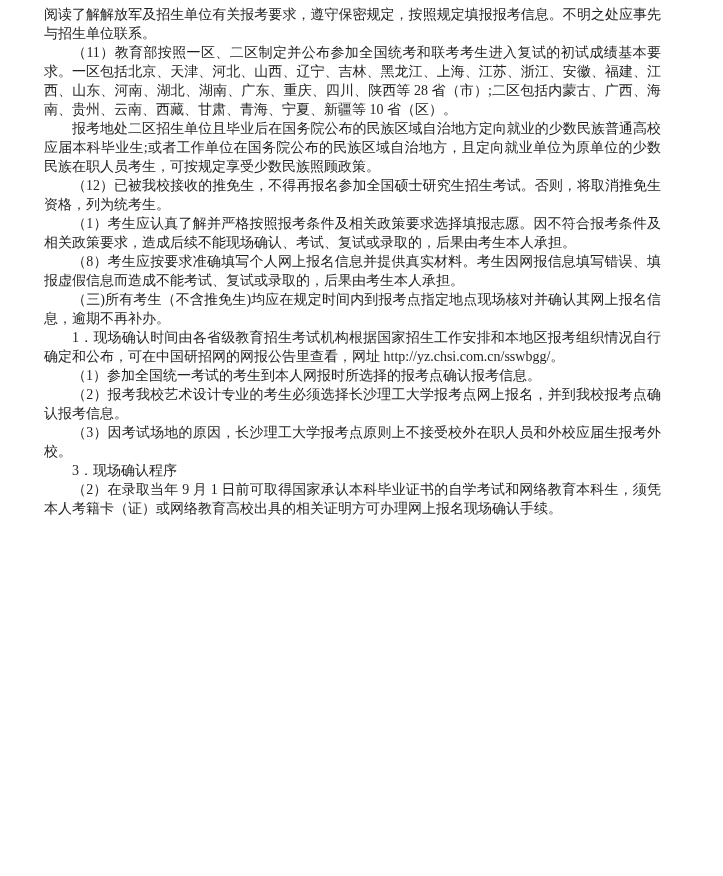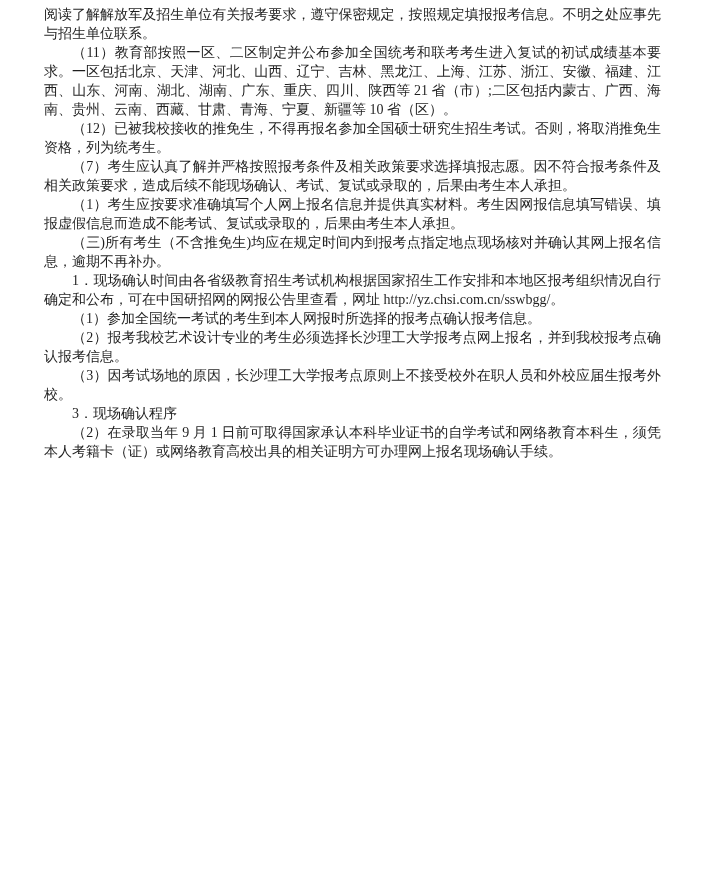--- a/index.html
+++ b/index.html
@@ -31,24 +31,25 @@
   }
   .para.indent {
     text-indent: 2em;
   }
 </style>
 </head>
 <body>
 
 <div class="page">
   <p class="para">阅读了解解放军及招生单位有关报考要求，遵守保密规定，按照规定填报报考信息。不明之处应事先与招生单位联系。</p>
-  <p class="para indent">（11）教育部按照一区、二区制定并公布参加全国统考和联考考生进入复试的初试成绩基本要求。一区包括北京、天津、河北、山西、辽宁、吉林、黑龙江、上海、江苏、浙江、安徽、福建、江西、山东、河南、湖北、湖南、广东、重庆、四川、陕西等 21 省（市）;二区包括内蒙古、广西、海南、贵州、云南、西藏、甘肃、青海、宁夏、新疆等 10 省（区）。</p>
+  <p class="para indent">（11）教育部按照一区、二区制定并公布参加全国统考和联考考生进入复试的初试成绩基本要求。一区包括北京、天津、河北、山西、辽宁、吉林、黑龙江、上海、江苏、浙江、安徽、福建、江西、山东、河南、湖北、湖南、广东、重庆、四川、陕西等 28 省（市）;二区包括内蒙古、广西、海南、贵州、云南、西藏、甘肃、青海、宁夏、新疆等 10 省（区）。</p>
+  <p class="para indent">报考地处二区招生单位且毕业后在国务院公布的民族区域自治地方定向就业的少数民族普通高校应届本科毕业生;或者工作单位在国务院公布的民族区域自治地方，且定向就业单位为原单位的少数民族在职人员考生，可按规定享受少数民族照顾政策。</p>
   <p class="para indent">（12）已被我校接收的推免生，不得再报名参加全国硕士研究生招生考试。否则，将取消推免生资格，列为统考生。</p>
-  <p class="para indent">（7）考生应认真了解并严格按照报考条件及相关政策要求选择填报志愿。因不符合报考条件及相关政策要求，造成后续不能现场确认、考试、复试或录取的，后果由考生本人承担。</p>
-  <p class="para indent">（1）考生应按要求准确填写个人网上报名信息并提供真实材料。考生因网报信息填写错误、填报虚假信息而造成不能考试、复试或录取的，后果由考生本人承担。</p>
+  <p class="para indent">（1）考生应认真了解并严格按照报考条件及相关政策要求选择填报志愿。因不符合报考条件及相关政策要求，造成后续不能现场确认、考试、复试或录取的，后果由考生本人承担。</p>
+  <p class="para indent">（8）考生应按要求准确填写个人网上报名信息并提供真实材料。考生因网报信息填写错误、填报虚假信息而造成不能考试、复试或录取的，后果由考生本人承担。</p>
   <p class="para indent">（三)所有考生（不含推免生)均应在规定时间内到报考点指定地点现场核对并确认其网上报名信息，逾期不再补办。</p>
   <p class="para indent">1．现场确认时间由各省级教育招生考试机构根据国家招生工作安排和本地区报考组织情况自行确定和公布，可在中国研招网的网报公告里查看，网址 http://yz.chsi.com.cn/sswbgg/。</p>
   <p class="para indent">（1）参加全国统一考试的考生到本人网报时所选择的报考点确认报考信息。</p>
   <p class="para indent">（2）报考我校艺术设计专业的考生必须选择长沙理工大学报考点网上报名，并到我校报考点确认报考信息。</p>
   <p class="para indent">（3）因考试场地的原因，长沙理工大学报考点原则上不接受校外在职人员和外校应届生报考外校。</p>
   <p class="para indent">3．现场确认程序</p>
   <p class="para indent">（2）在录取当年 9 月 1 日前可取得国家承认本科毕业证书的自学考试和网络教育本科生，须凭本人考籍卡（证）或网络教育高校出具的相关证明方可办理网上报名现场确认手续。</p>
 
 </div>
 

